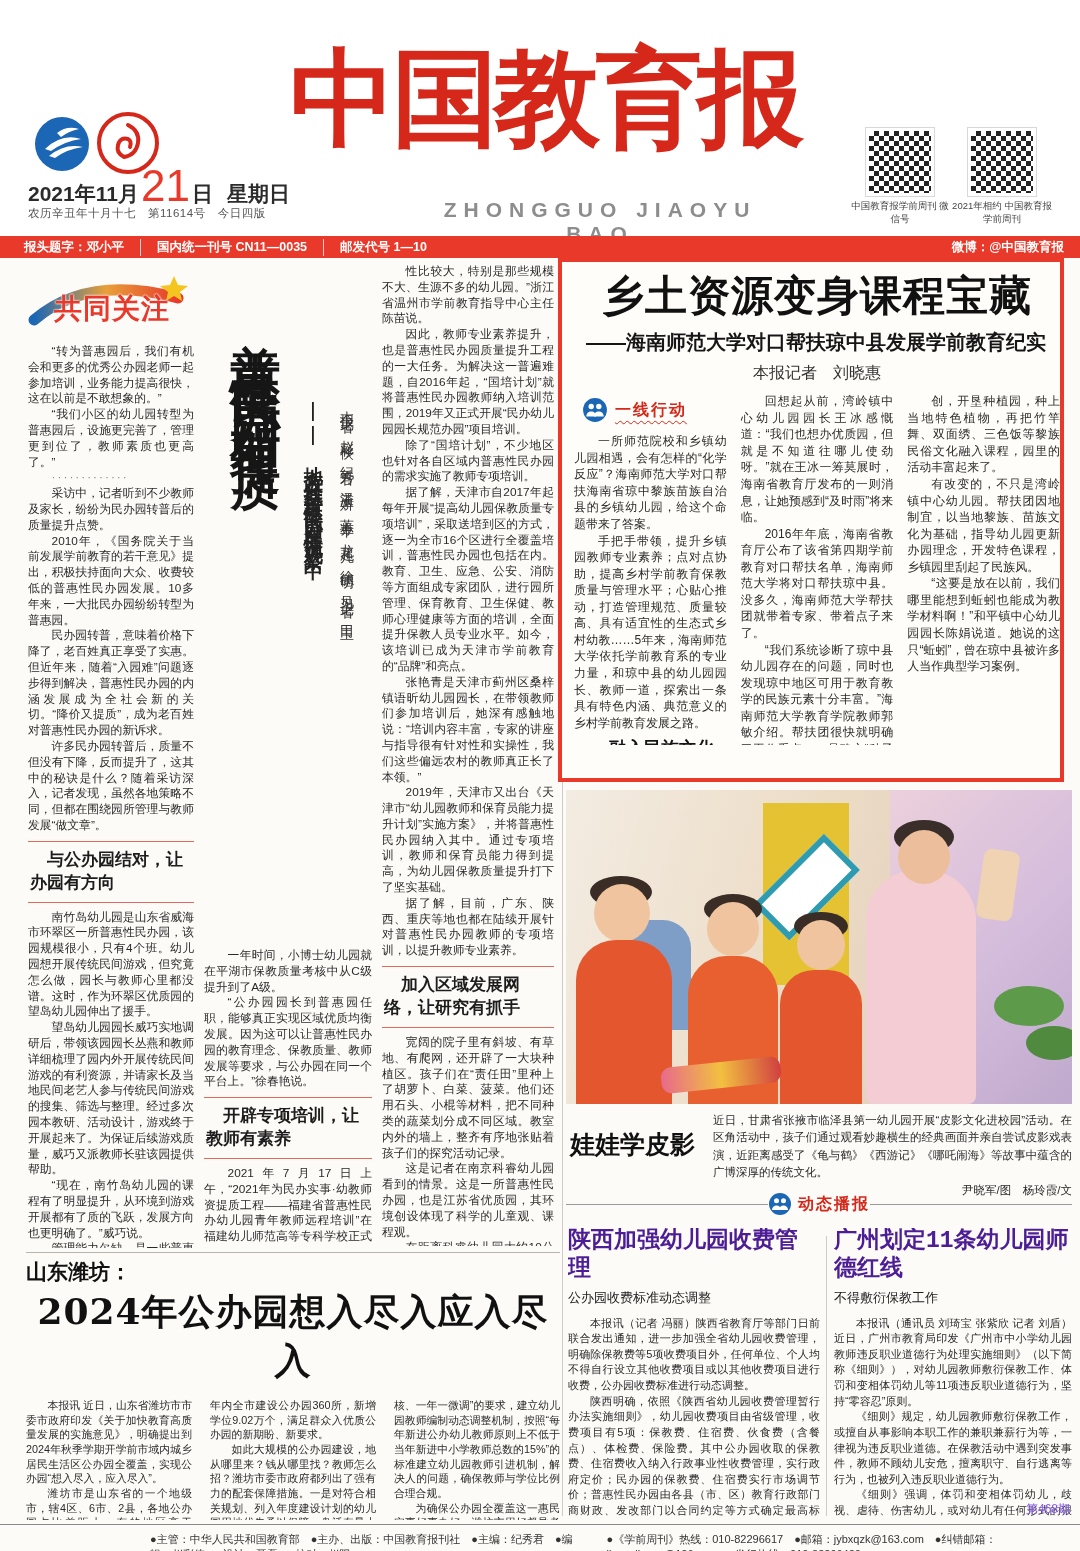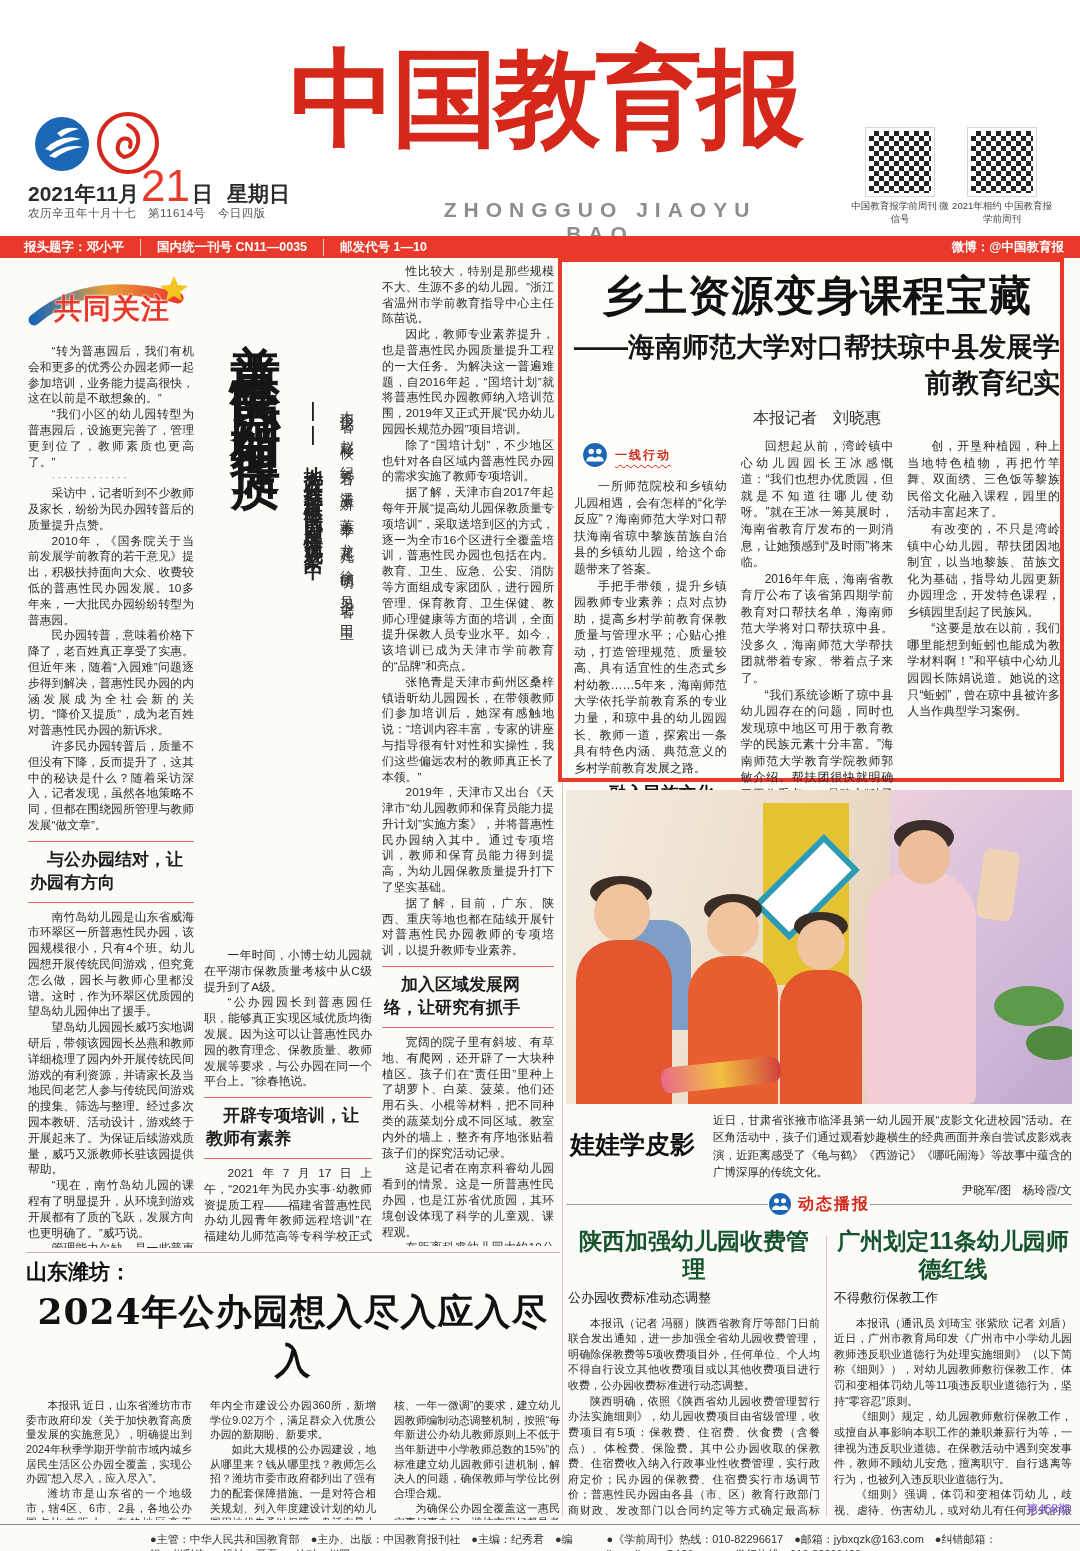--- a/index.html
+++ b/index.html
@@ -47,46 +47,46 @@
         letter-spacing:5px;color:#222;line-height:1.4;}
   .vby{position:absolute;left:336px;top:400px;height:540px;font-size:14px;letter-spacing:3px;color:#333;line-height:1.6;}
   
   .vline{position:absolute;width:1px;background:#cfcac2;}
   .hline{position:absolute;height:1px;background:#b9b4ac;}
   
   .redbox{position:absolute;left:558px;top:258px;width:506px;height:524px;border:4px solid #e8392a;
           box-sizing:border-box;background:#fffdf9;padding:10px 0 0 12px;}
   .tz-title{font-family:"DejaVu Serif","Liberation Serif",serif;font-weight:900;font-size:42px;
             letter-spacing:1px;text-align:center;color:#111;line-height:1.15;}
-  .tz-sub{font-weight:700;font-size:27px;text-align:right;margin-top:9px;color:#161616;}
+  .tz-sub{font-weight:700;font-size:20px;text-align:left;margin-top:9px;color:#161616;margin-left:12px;}
   .tz-by{font-size:16px;text-align:center;margin-top:7px;color:#333;}
   .tz-cols{display:flex;gap:14px;margin-top:9px;height:352px;overflow:hidden;}
   .tz-col{flex:1;overflow:hidden;font-size:12px;line-height:1.38;}
   .tz-subhead{font-weight:700;font-size:17.5px;line-height:1.35;margin:6px 0;text-indent:2em;color:#141414;}
   .act-badge{display:flex;align-items:center;gap:7px;margin:4px 0 10px 8px;}
-  .act-text{color:#d5281b;font-weight:700;font-size:12px;letter-spacing:2px;
+  .act-text{color:#d5281b;font-weight:700;font-size:16px;letter-spacing:2px;
             text-decoration:underline wavy #d5281b 1px;text-underline-offset:5px;}
   
   .photo{position:absolute;left:566px;top:790px;width:506px;height:314px;overflow:hidden;
          background:linear-gradient(105deg,#f3ece2 0%,#ecdcc6 45%,#dcc4b4 100%);}
   .ph{position:absolute;}
   
   .caption{position:absolute;left:570px;top:1112px;width:502px;display:flex;gap:18px;}
   .cap-label{font-family:"Liberation Serif",serif;font-weight:900;font-size:25px;white-space:nowrap;
              padding-top:16px;color:#111;}
   .cap-body{flex:1;font-size:11.5px;line-height:1.5;text-align:justify;color:#2a2a2a;}
   .cap-credit{text-align:right;font-size:11.5px;margin-top:1px;color:#2a2a2a;}
   
   .dyn-div{position:absolute;left:566px;top:1192px;width:506px;display:flex;align-items:center;}
   .dd-line{flex:1;height:1px;background:#9a9a9a;}
   .dyn-badge{display:flex;align-items:center;gap:6px;}
   .dyn-text{color:#d5281b;font-weight:700;font-size:16px;letter-spacing:2px;}
   .news{font-size:11px;line-height:1.42;}
-  .news-h{font-family:Liberation Sans, sans-serif;font-weight:900;font-size:23px;
-          text-align:center;color:#14532d;line-height:1.2;}
+  .news-h{font-family:Liberation Mono, monospace;font-weight:900;font-size:23px;
+          text-align:left;color:#4c1d95;line-height:1.2;}
   .news-sh{font-size:13px;text-align:left;margin:6px 0 8px 0;color:#222;}
   .issue{position:absolute;right:2px;bottom:2px;font-size:12px;color:#8b5cf6;}
   
   .weifang{position:absolute;left:26px;top:1258px;width:534px;height:262px;overflow:hidden;}
   .wf-kicker{font-weight:700;font-size:21px;color:#111;}
   .wf-h{font-family:"DejaVu Serif","Liberation Serif",serif;font-weight:900;font-size:36px;text-align:center;
         color:#111;letter-spacing:1px;margin-top:2px;}
   .wf-cols{display:flex;gap:18px;margin-top:12px;height:168px;overflow:hidden;}
   .wf-col{flex:1;overflow:hidden;font-size:10.8px;line-height:1.36;}
   

